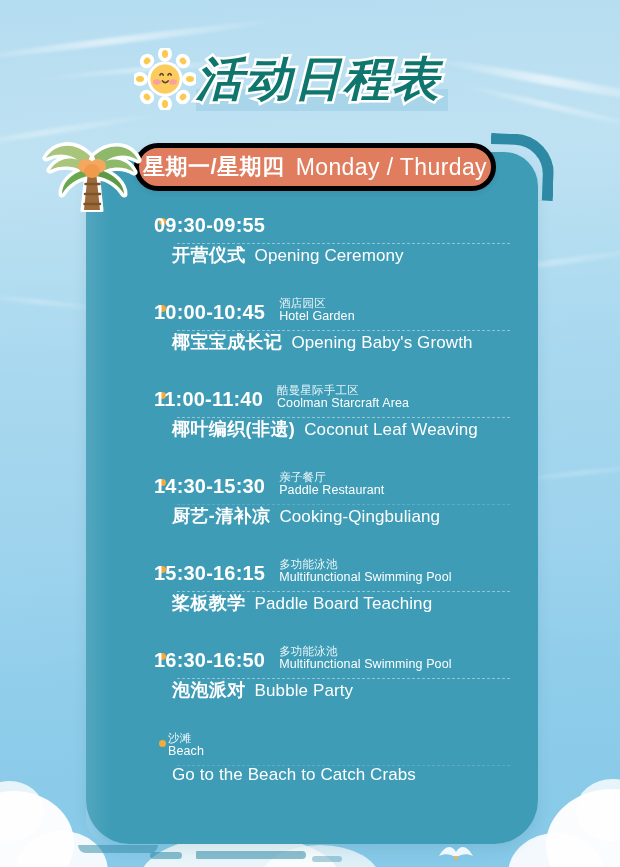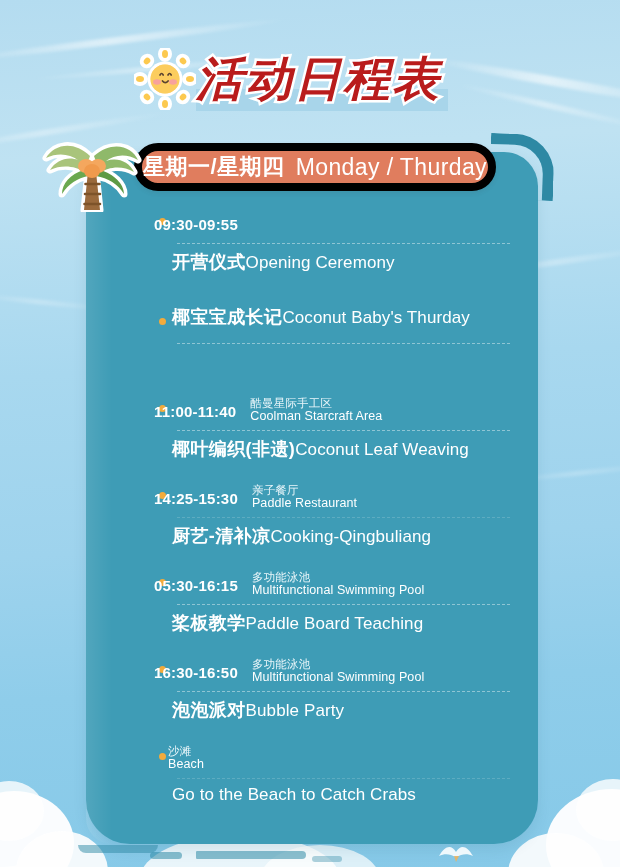--- a/index.html
+++ b/index.html
@@ -135,36 +135,36 @@
     opacity: .95;
   }
   .title-text {
     position: absolute;
     left: 196px;
     top: -2px;
     font-size: 47px;
     font-weight: 700;
     font-style: italic;
     letter-spacing: 2px;
-    color: #b91c1c;
+    color: #0f766e;
     -webkit-text-stroke: 5px #ffffff;
     paint-order: stroke fill;
     white-space: nowrap;
     line-height: 74px;
   }
 
   
   .day-banner {
     position: absolute;
     left: 134px;
     top: 143px;
     width: 362px;
     height: 48px;
     background: #e07d5e;
-    border: 8px solid #000000;
+    border: 5px solid #000000;
     border-radius: 26px;
     display: flex;
     align-items: center;
     justify-content: center;
     gap: 11px;
     color: #ffffff;
     box-shadow: 0 2px 5px rgba(60,60,60,.10);
   }
   .day-cn { font-size: 22px; font-weight: 700; letter-spacing: .5px; }
   .day-en { font-size: 23px; font-weight: 400; letter-spacing: .4px; }
@@ -198,21 +198,21 @@
   }
   .bullet {
     position: absolute;
     left: 73px;
     top: 13px;
     width: 7px; height: 7px;
     border-radius: 50%;
     background: #f2ab3c;
   }
   .time {
-    font-size: 15px;
+    font-size: 20px;
     font-weight: 700;
     color: #ffffff;
     letter-spacing: .2px;
     line-height: 24px;
     white-space: nowrap;
   }
   .place {
     margin-left: 14px;
     line-height: 1.04;
     padding-bottom: 1px;
@@ -237,24 +237,24 @@
     left: 91px;
     right: 28px;
     top: 38px;
     height: 0;
     border-top: 1px dashed rgba(255,255,255,.42);
   }
   .dash.faint { border-top-color: rgba(255,255,255,.16); }
 
   .row-bot {
     padding-left: 86px;
-    margin-top: 13px;
+    margin-top: 6px;
     display: flex;
     align-items: baseline;
-    gap: 0;
+    gap: 9px;
     white-space: nowrap;
   }
   .act-cn {
     font-size: 18px;
     font-weight: 700;
     color: #ffffff;
     letter-spacing: .4px;
   }
   .act-en {
     font-size: 17px;
@@ -375,24 +375,31 @@
     </div>
     <div class="dash"></div>
     <div class="row-bot">
       <span class="act-cn">开营仪式</span>
       <span class="act-en">Opening Ceremony</span>
     </div>
   </div>
 
   <div class="item">
     <div class="bullet"></div>
+    <div class="row-top">
+      <span class="time">10:00-10:45</span>
+      <span class="place">
+        <span class="place-cn">酒店园区</span>
+        <span class="place-en">Hotel Garden</span>
+      </span>
+    </div>
     <div class="dash"></div>
     <div class="row-bot">
       <span class="act-cn">椰宝宝成长记</span>
-      <span class="act-en">Coconut Baby's Thurday</span>
+      <span class="act-en">Opening Baby's Growth</span>
     </div>
   </div>
 
   <div class="item">
     <div class="bullet"></div>
     <div class="row-top">
       <span class="time">11:00-11:40</span>
       <span class="place">
         <span class="place-cn">酷曼星际手工区</span>
         <span class="place-en">Coolman Starcraft Area</span>
@@ -401,37 +408,37 @@
     <div class="dash"></div>
     <div class="row-bot">
       <span class="act-cn">椰叶编织(非遗)</span>
       <span class="act-en">Coconut Leaf Weaving</span>
     </div>
   </div>
 
   <div class="item">
     <div class="bullet"></div>
     <div class="row-top">
-      <span class="time">14:25-15:30</span>
+      <span class="time">14:30-15:30</span>
       <span class="place">
         <span class="place-cn">亲子餐厅</span>
         <span class="place-en">Paddle Restaurant</span>
       </span>
     </div>
     <div class="dash faint"></div>
     <div class="row-bot">
       <span class="act-cn">厨艺-清补凉</span>
       <span class="act-en">Cooking-Qingbuliang</span>
     </div>
   </div>
 
   <div class="item">
     <div class="bullet"></div>
     <div class="row-top">
-      <span class="time">05:30-16:15</span>
+      <span class="time">15:30-16:15</span>
       <span class="place">
         <span class="place-cn">多功能泳池</span>
         <span class="place-en">Multifunctional Swimming Pool</span>
       </span>
     </div>
     <div class="dash"></div>
     <div class="row-bot">
       <span class="act-cn">桨板教学</span>
       <span class="act-en">Paddle Board Teaching</span>
     </div>

